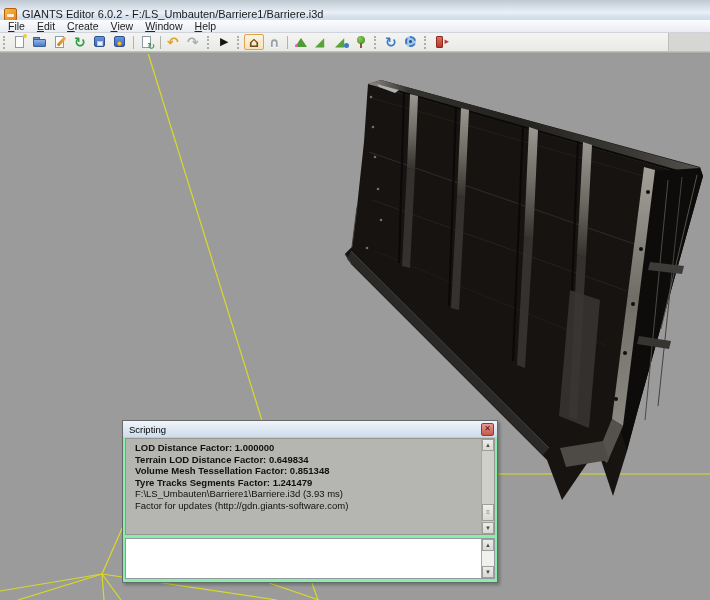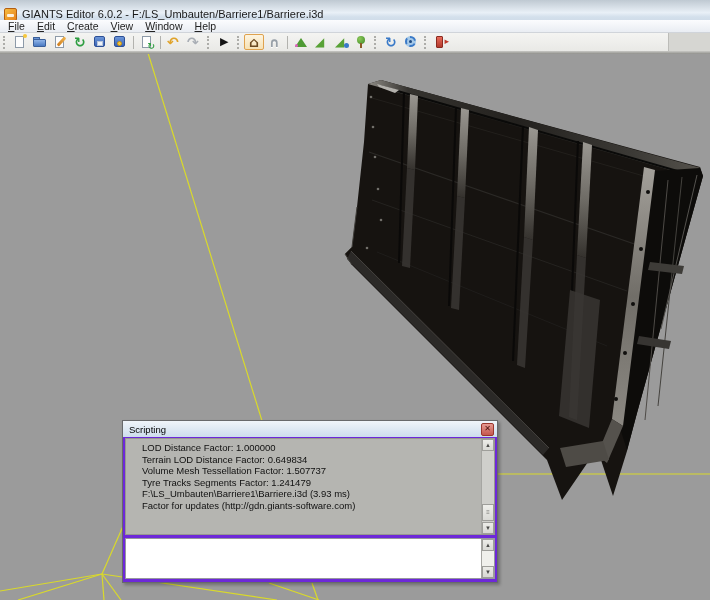--- a/index.html
+++ b/index.html
@@ -64,31 +64,31 @@
   .ic-tree::before{content:"";position:absolute;left:4px;top:2px;width:8px;height:8px;border-radius:50%;background:radial-gradient(circle at 35% 35%,#8cc858,#3e8a28);}
   .ic-tree::after{content:"";position:absolute;left:7px;top:9px;width:2px;height:5px;background:#8a5a28;}
   .ic-orbit::before{content:"↻";position:absolute;left:2px;top:0;font-size:14px;font-weight:bold;color:#3a7ac8;}
   .ic-settings::before{content:"";position:absolute;left:2px;top:2px;width:11px;height:11px;border-radius:50%;border:2px dashed #3a7ac8;background:#a6c9e8;}
   .ic-settings::after{content:"";position:absolute;left:6px;top:6px;width:3px;height:3px;border-radius:50%;background:#1e4a80;}
   .ic-exit::before{content:"";position:absolute;left:3px;top:2px;width:7px;height:12px;background:linear-gradient(#e86a5a,#b23a2c);border:1px solid #8a2a20;border-radius:1px;}
   .ic-exit::after{content:"▸";position:absolute;right:0;top:2px;font-size:9px;color:#c03a2c;}
 
   
   .spanel{position:absolute;left:122px;top:420px;width:374px;height:161px;z-index:3;
-    background:#6d28d9;border:1px solid #68696b;box-shadow:2px 2px 3px rgba(0,0,0,.28);}
+    background:#86efac;border:1px solid #68696b;box-shadow:2px 2px 3px rgba(0,0,0,.28);}
   .spanel-title{height:16px;display:flex;align-items:center;padding:0 3px 0 6px;
     background:linear-gradient(#f0f5fa,#cdddec);font-size:9.5px;color:#000;}
   .spanel-close{margin-left:auto;width:11px;height:11px;border:1px solid #9a362d;border-radius:2px;
     background:linear-gradient(#e89a92,#c4574e);color:#4a120e;font-size:8px;line-height:9px;text-align:center;cursor:default;}
   .spanel-close::before{content:"✕";}
   .spanel-body{position:absolute;left:2px;right:2px;top:17px;bottom:3px;}
   .log{position:absolute;left:0;right:0;top:0;height:97px;background:#b5b5b1;border:1px solid #97978f;
     font-size:9.5px;line-height:11.6px;color:#101010;overflow:hidden;box-sizing:border-box;padding-top:3px;}
-  .log-line{padding-left:16px;white-space:nowrap;}
-  .log-line.indent{}
+  .log-line{padding-left:9px;white-space:nowrap;}
+  .log-line.indent{font-weight:bold;}
   .vscroll{position:absolute;right:0;top:0;bottom:0;width:13px;background:#cfcfcb;border-left:1px solid #a6a6a2;box-sizing:border-box;}
   .sbtn{position:absolute;left:0;right:0;height:12px;background:linear-gradient(#ececе8,#d8d8d4);background:linear-gradient(#ececE8,#d8d8d4);
     border:1px solid #9e9e9a;color:#4a4a48;font-size:6px;text-align:center;line-height:11px;box-sizing:border-box;}
   .sbtn.up{top:0;} .sbtn.up::before{content:"▲";}
   .sbtn.down{bottom:0;} .sbtn.down::before{content:"▼";}
   .sthumb{position:absolute;left:0;right:0;bottom:13px;height:17px;background:linear-gradient(#efefeb,#d9d9d5);
     border:1px solid #9e9e9a;box-sizing:border-box;color:#777773;font-size:6px;text-align:center;line-height:15px;}
   .sthumb::before{content:"≡";}
   .sinput{position:absolute;left:0;right:0;top:100px;bottom:0;background:#ffffff;border:1px solid #97979f;box-sizing:border-box;
     font-size:9.5px;color:#000;}
@@ -298,21 +298,21 @@
     <div class="spanel-title">
       <span>Scripting</span>
       <span class="spanel-close"></span>
     </div>
     <div class="spanel-body">
       <div class="log">
         <div>
 
         <div class="log-line indent">LOD Distance Factor: 1.000000</div>
             <div class="log-line indent">Terrain LOD Distance Factor: 0.649834</div>
-            <div class="log-line indent">Volume Mesh Tessellation Factor: 1.507737</div>
+            <div class="log-line indent">Volume Mesh Tessellation Factor: 0.851348</div>
             <div class="log-line indent">Tyre Tracks Segments Factor: 1.241479</div>
             <div class="log-line">F:\LS_Umbauten\Barriere1\Barriere.i3d (3.93 ms)</div>
             <div class="log-line">Factor for updates (http://gdn.giants-software.com)</div>
           </div>
         <div class="vscroll">
           <div class="sbtn up"></div>
           <div class="sthumb"></div>
           <div class="sbtn down"></div>
         </div>
       </div>

